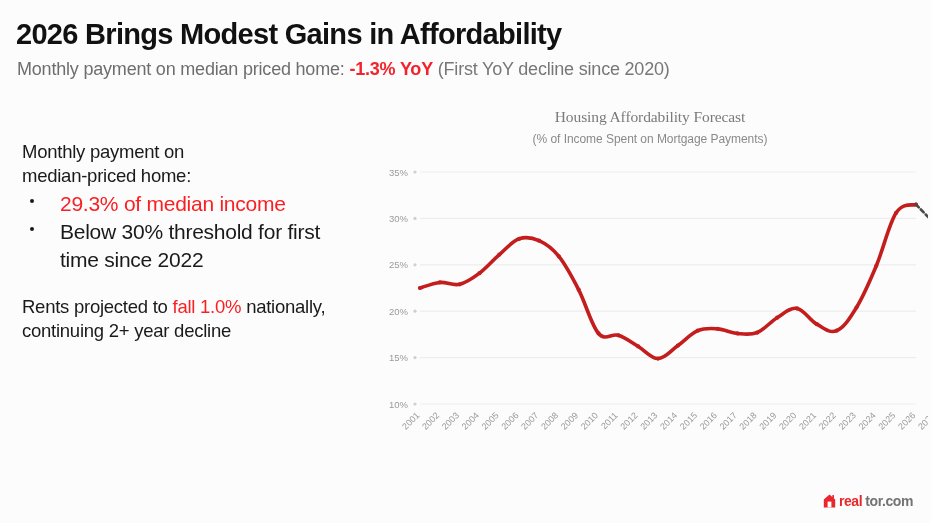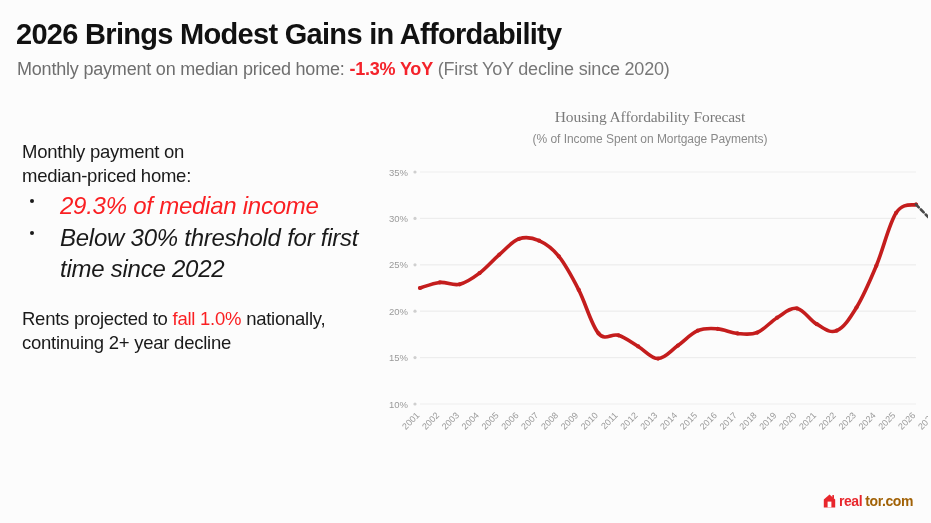--- a/index.html
+++ b/index.html
@@ -29,23 +29,22 @@
   .para{
     font-size:18.5px;color:#1a1a1a;line-height:1.30;letter-spacing:-0.25px;
   }
   .red{color:#fa1f22;}
   .bold{font-weight:bold;}
   ul.bullets{
     list-style:none;margin:2px 0 0 0;padding:0;
   }
   ul.bullets li{
     position:relative;padding-left:38px;
-    font-size:24px;color:#1a1a1a;line-height:1.30;letter-spacing:-0.25px;
+    font-size:21px;color:#1a1a1a;line-height:1.30;letter-spacing:-0.25px;
     margin-bottom:1px;
-    font-style:italic;
   }
   ul.bullets li:before{
     content:"";position:absolute;left:8px;top:9px;
     width:4px;height:4px;border-radius:50%;background:#1a1a1a;
   }
   #rents{margin-top:22px;}
 
   
   #chart-title{
     position:absolute;left:380px;top:108px;width:540px;text-align:center;
@@ -59,21 +58,21 @@
   #plot svg{display:block;}
 
   
   #logo{
     position:absolute;right:18px;bottom:14px;
     display:flex;align-items:center;gap:3px;
     font-size:14px;font-weight:bold;letter-spacing:-0.4px;
   }
   #logo .house{display:block;}
   #logo .r1{color:#e8262c;}
-  #logo .r2{color:#a16207;}
+  #logo .r2{color:#737373;}
 </style>
 </head>
 <body>
 
 <div id="slide">
 
   <div id="headline">2026 Brings Modest Gains in Affordability</div>
 
   <div id="subhead">
     <span>Monthly payment on median priced home: </span><span class="hl">-1.3% YoY</span><span class="paren"> (First YoY decline since 2020)</span>

